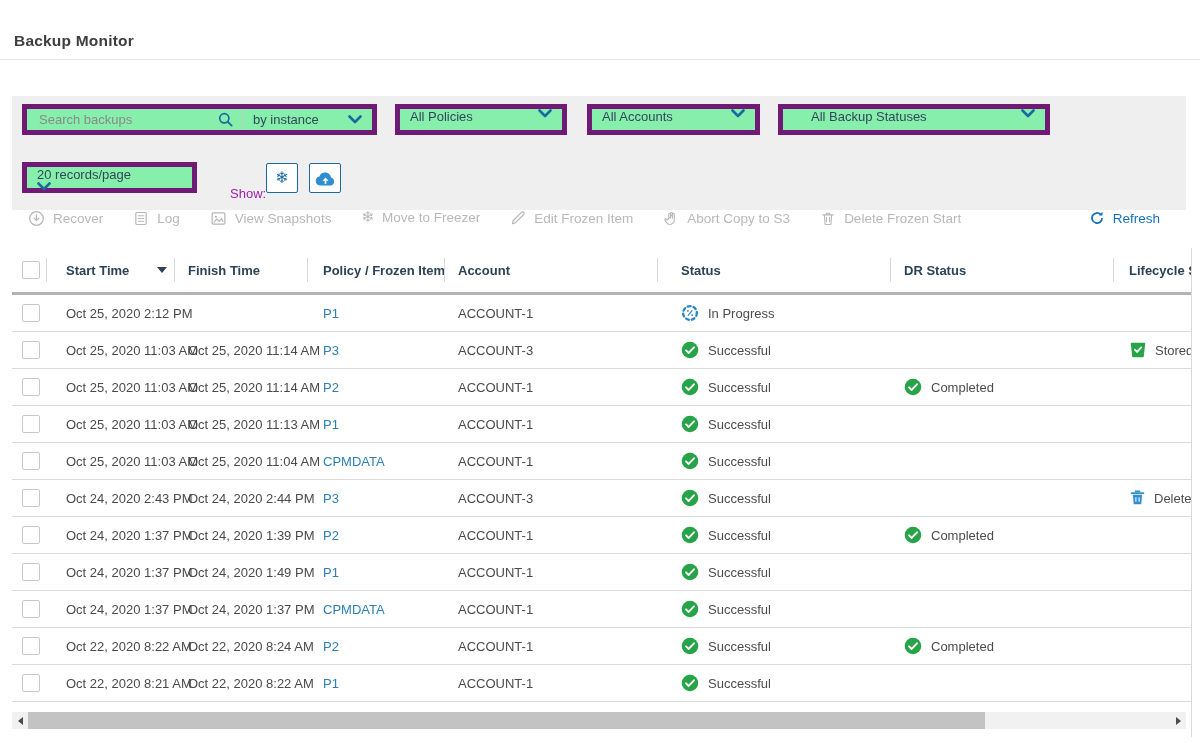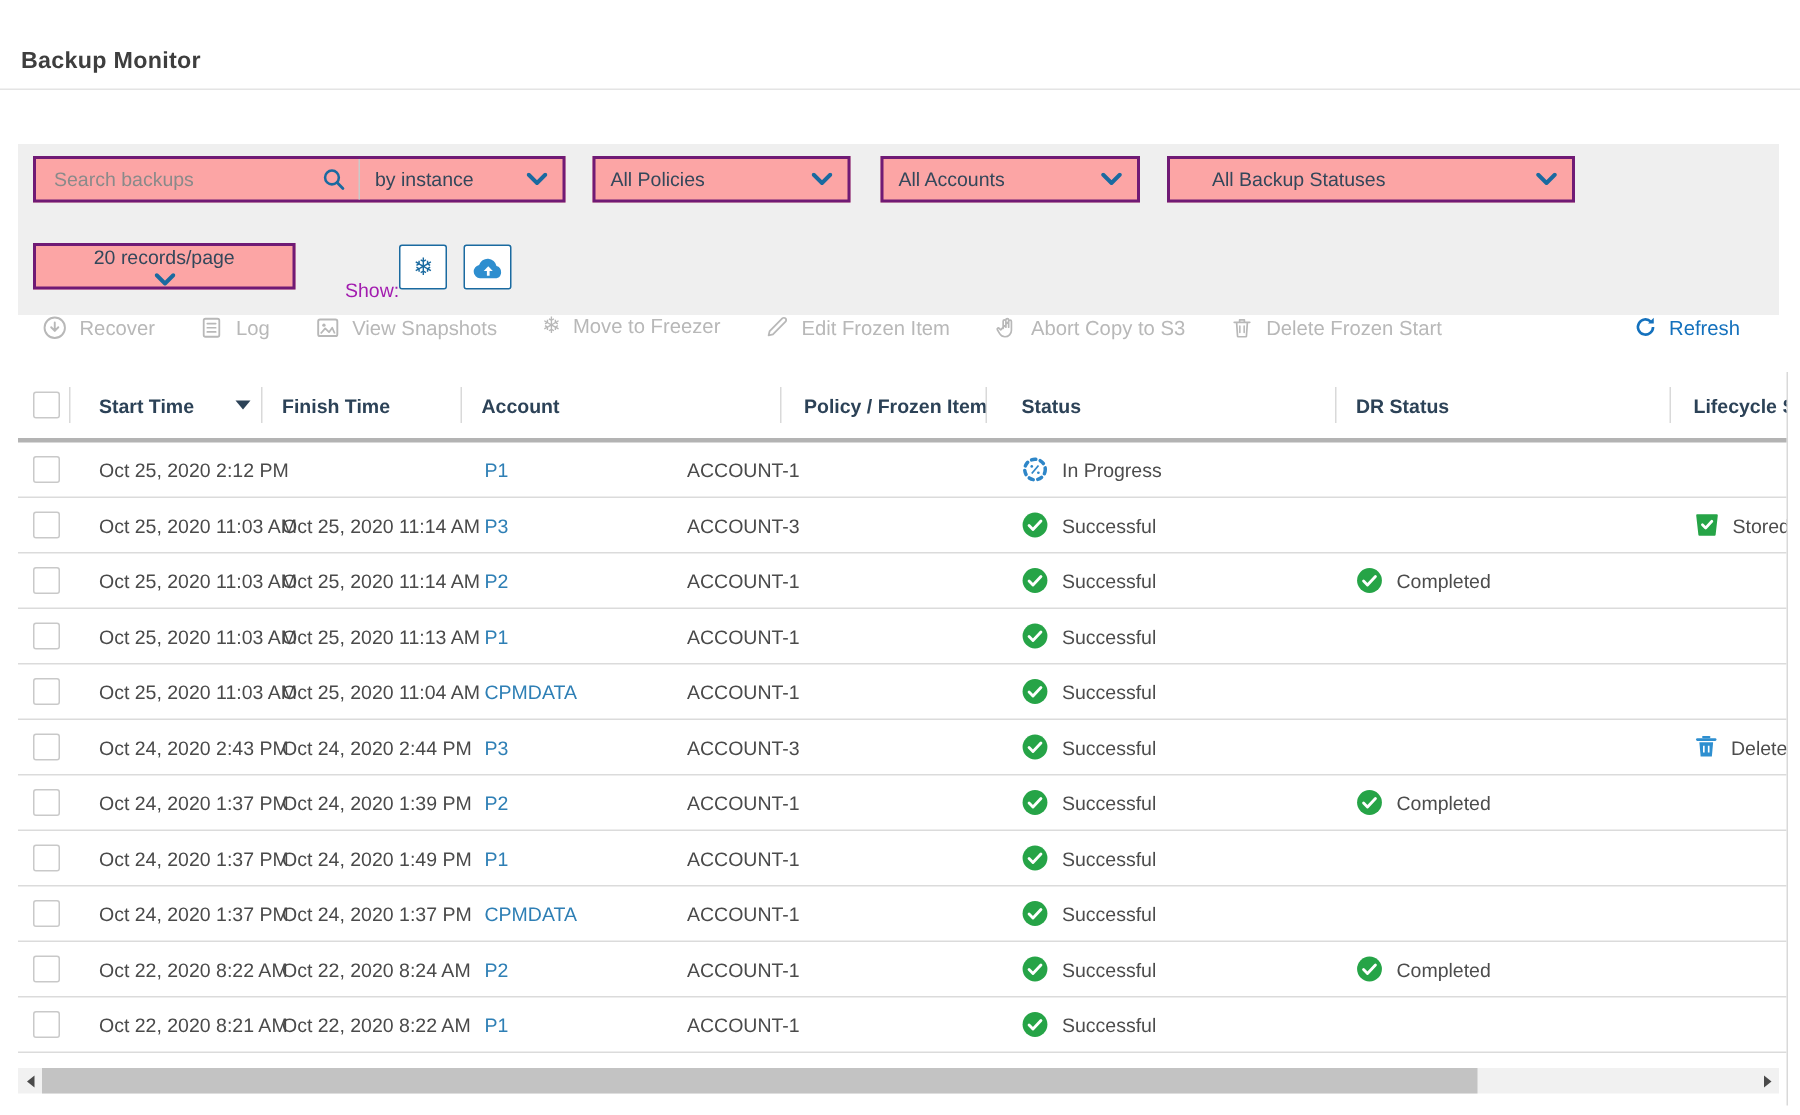--- a/index.html
+++ b/index.html
@@ -8,22 +8,22 @@
     font-family:"Liberation Sans","DejaVu Sans",sans-serif;font-size:13px;color:#474747;
   }
   
   .titlebar{height:60px;border-bottom:1px solid #e4e4e4;display:flex;align-items:flex-end;
     padding:0 0 9px 14px;box-sizing:border-box;}
   .page-title{font-size:15.5px;font-weight:600;color:#3e3e3e;letter-spacing:.2px;}
   
   .panel{margin:36px 14px 0 12px;background:#efefef;padding:8px 10px 9px;box-sizing:border-box;}
   .f-row{display:flex;align-items:center;}
   .f-row2{margin-top:19px;}
-  .box{background:#fca5a5;border:2px solid #701a75;height:31px;box-sizing:border-box;
-    display:flex;align-items:center;}
+  .box{background:#86efac;border:5px solid #701a75;height:31px;box-sizing:border-box;
+    display:flex;}
   .compound{width:355px;}
   .search-part{flex:0 0 173px;display:flex;align-items:center;height:100%;
     border-right:1px solid #c9c9c9;padding:0 8px 0 10px;box-sizing:border-box;}
   .search-part input{border:none;outline:none;flex:1;min-width:0;font-size:13px;
     font-family:inherit;color:#555;background:transparent;}
   .search-part input::placeholder{color:#8a8a8a;}
   .select-part,.select{padding:0 10px;justify-content:space-between;color:#33475a;}
   .select-part{flex:1;display:flex;align-items:center;height:100%;box-sizing:border-box;}
   .sel-policies{width:172px;margin-left:18px;}
   .sel-accounts{width:173px;margin-left:20px;}
@@ -235,25 +235,25 @@
     <div class="cell c-check">
       <span class="cb"></span>
     </div>
     <div class="cell c-start">
       <span>Start Time</span>
       <span class="sort-caret"></span>
     </div>
     <div class="cell c-finish">
       <span>Finish Time</span>
     </div>
+    <div class="cell c-policy">
+      <span>Policy / Frozen Item</span>
+    </div>
     <div class="cell c-account">
       <span>Account</span>
-    </div>
-    <div class="cell c-policy">
-      <span>Policy / Frozen Item</span>
     </div>
     <div class="cell c-status">
       <span>Status</span>
     </div>
     <div class="cell c-dr">
       <span>DR Status</span>
     </div>
     <div class="cell c-lifecycle">
       <span>Lifecycle Status</span>
     </div>

